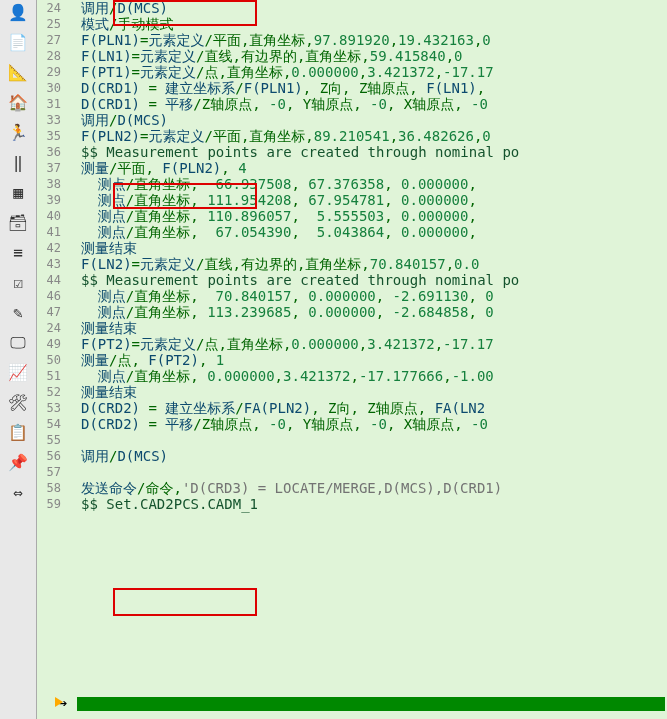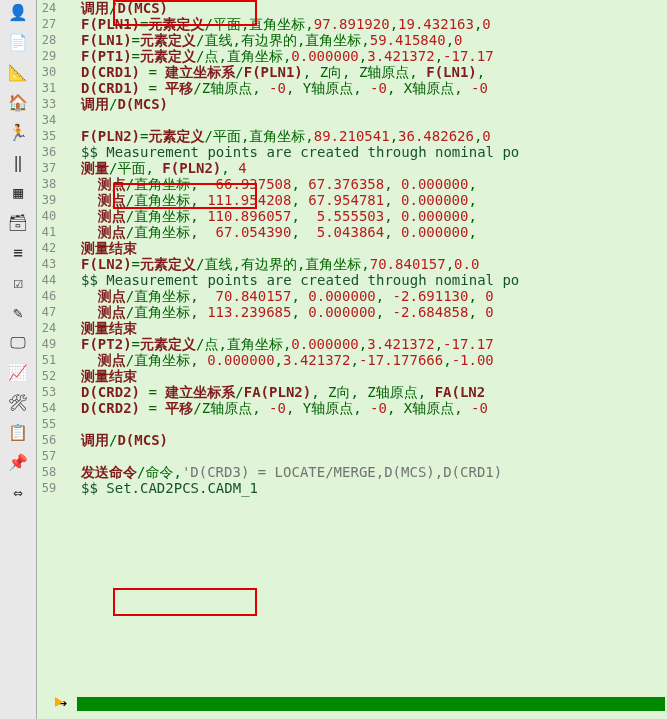--- a/index.html
+++ b/index.html
@@ -1,25 +1,25 @@
 <!DOCTYPE html>
 <html><head>
 <meta charset="utf-8">
 <style>
 html,body{margin:0;padding:0;font-family:"SimSun",monospace;font-size:14px;background:#fff}
 .container{display:flex;height:719px;width:667px}
 .toolbar{width:36px;background:#e8e8e8;border-right:1px solid #aaa;display:flex;flex-direction:column;align-items:center;padding-top:2px;gap:10px}
 .tool-icon{width:20px;height:20px;display:flex;align-items:center;justify-content:center;font-size:16px;cursor:pointer;color:#333}
 .editor{flex:1;background:#e0f4d8;overflow:hidden;position:relative}
 .line{display:flex;height:16px;line-height:16px;white-space:pre}
-.ln{width:24px;text-align:center;color:#888;font-size:12px;padding-right:4px;flex-shrink:0}
+.ln{width:24px;text-align:right;color:#888;font-size:12px;padding-right:4px;flex-shrink:0}
 .lm{width:16px;flex-shrink:0}
 .code{flex:1}
-.kw{color:#7f1d1d;font-weight:bold}
-.num{color:#b91c1c}
+.kw{color:#0c4a6e;font-weight:normal}
+.num{color:#15803d}
 .str{color:#737373}
 .txt{color:#006400}
 .comm{color:#14532d}
 .red-box{border:2px solid #dd0000;position:absolute;pointer-events:none}
 .bottom-bar{position:absolute;bottom:8px;left:40px;right:2px;height:14px;background:#008800}
 .arrow{position:absolute;bottom:8px;left:22px;color:#000;font-size:14px}
 .arrow::before{content:"";position:absolute;left:-4px;top:2px;width:0;height:0;border-left:8px solid #ffaa00;border-top:5px solid transparent;border-bottom:5px solid transparent}
 </style>
 </head>
 <body>
@@ -39,41 +39,42 @@
       <div class="tool-icon">✎</div>
       <div class="tool-icon">🖵</div>
       <div class="tool-icon">📈</div>
       <div class="tool-icon">🛠</div>
       <div class="tool-icon">📋</div>
       <div class="tool-icon">📌</div>
       <div class="tool-icon">⇔</div>
     </div>
  <div class="editor" id="editor">
       <div class="line"><span class="ln">24</span><span class="lm"></span><span class="code"><span class="kw">调用</span><span class="txt">/</span><span class="kw">D(MCS)</span></span></div>
+      <div class="line"><span class="ln">25</span><span class="lm"></span><span class="code"><span class="kw">模式</span><span class="txt">/</span><span class="txt">手动模式</span></span></div>
       <div class="line"><span class="ln">27</span><span class="lm"></span><span class="code"><span class="kw">F(PLN1)</span><span class="txt">=</span><span class="kw">元素定义</span><span class="txt">/</span><span class="txt">平面</span><span class="txt">,</span><span class="txt">直角坐标</span><span class="txt">,</span><span class="num">97.891920</span><span class="txt">,</span><span class="num">19.432163</span><span class="txt">,</span><span class="num">0</span></span></div>
       <div class="line"><span class="ln">28</span><span class="lm"></span><span class="code"><span class="kw">F(LN1)</span><span class="txt">=</span><span class="kw">元素定义</span><span class="txt">/</span><span class="txt">直线</span><span class="txt">,</span><span class="txt">有边界的</span><span class="txt">,</span><span class="txt">直角坐标</span><span class="txt">,</span><span class="num">59.415840</span><span class="txt">,</span><span class="num">0</span></span></div>
       <div class="line"><span class="ln">29</span><span class="lm"></span><span class="code"><span class="kw">F(PT1)</span><span class="txt">=</span><span class="kw">元素定义</span><span class="txt">/</span><span class="txt">点</span><span class="txt">,</span><span class="txt">直角坐标</span><span class="txt">,</span><span class="num">0.000000</span><span class="txt">,</span><span class="num">3.421372</span><span class="txt">,</span><span class="num">-17.17</span></span></div>
       <div class="line"><span class="ln">30</span><span class="lm"></span><span class="code"><span class="kw">D(CRD1)</span><span class="txt"> = </span><span class="kw">建立坐标系</span><span class="txt">/</span><span class="kw">F(PLN1)</span><span class="txt">, </span><span class="txt">Z向</span><span class="txt">, </span><span class="txt">Z轴原点</span><span class="txt">, </span><span class="kw">F(LN1)</span><span class="txt">,</span></span></div>
       <div class="line"><span class="ln">31</span><span class="lm"></span><span class="code"><span class="kw">D(CRD1)</span><span class="txt"> = </span><span class="kw">平移</span><span class="txt">/</span><span class="txt">Z轴原点</span><span class="txt">, </span><span class="num">-0</span><span class="txt">, </span><span class="txt">Y轴原点</span><span class="txt">, </span><span class="num">-0</span><span class="txt">, </span><span class="txt">X轴原点</span><span class="txt">, </span><span class="num">-0</span></span></div>
       <div class="line"><span class="ln">33</span><span class="lm"></span><span class="code"><span class="kw">调用</span><span class="txt">/</span><span class="kw">D(MCS)</span></span></div>
-      <div class="line"><span class="ln">34</span><span class="lm"></span><span class="code"></span></div>
       <div class="line"><span class="ln">35</span><span class="lm"></span><span class="code"><span class="kw">F(PLN2)</span><span class="txt">=</span><span class="kw">元素定义</span><span class="txt">/</span><span class="txt">平面</span><span class="txt">,</span><span class="txt">直角坐标</span><span class="txt">,</span><span class="num">89.210541</span><span class="txt">,</span><span class="num">36.482626</span><span class="txt">,</span><span class="num">0</span></span></div>
       <div class="line"><span class="ln">36</span><span class="lm"></span><span class="code"><span class="comm">$$ Measurement points are created through nominal po</span></span></div>
       <div class="line"><span class="ln">37</span><span class="lm"></span><span class="code"><span class="kw">测量</span><span class="txt">/</span><span class="txt">平面</span><span class="txt">, </span><span class="kw">F(PLN2)</span><span class="txt">, </span><span class="num">4</span></span></div>
       <div class="line"><span class="ln">38</span><span class="lm"></span><span class="code"><span class="txt">  </span><span class="kw">测点</span><span class="txt">/</span><span class="txt">直角坐标</span><span class="txt">,  </span><span class="num">66.937508</span><span class="txt">, </span><span class="num">67.376358</span><span class="txt">, </span><span class="num">0.000000</span><span class="txt">,</span></span></div>
       <div class="line"><span class="ln">39</span><span class="lm"></span><span class="code"><span class="txt">  </span><span class="kw">测点</span><span class="txt">/</span><span class="txt">直角坐标</span><span class="txt">, </span><span class="num">111.954208</span><span class="txt">, </span><span class="num">67.954781</span><span class="txt">, </span><span class="num">0.000000</span><span class="txt">,</span></span></div>
       <div class="line"><span class="ln">40</span><span class="lm"></span><span class="code"><span class="txt">  </span><span class="kw">测点</span><span class="txt">/</span><span class="txt">直角坐标</span><span class="txt">, </span><span class="num">110.896057</span><span class="txt">,  </span><span class="num">5.555503</span><span class="txt">, </span><span class="num">0.000000</span><span class="txt">,</span></span></div>
       <div class="line"><span class="ln">41</span><span class="lm"></span><span class="code"><span class="txt">  </span><span class="kw">测点</span><span class="txt">/</span><span class="txt">直角坐标</span><span class="txt">,  </span><span class="num">67.054390</span><span class="txt">,  </span><span class="num">5.043864</span><span class="txt">, </span><span class="num">0.000000</span><span class="txt">,</span></span></div>
       <div class="line"><span class="ln">42</span><span class="lm"></span><span class="code"><span class="kw">测量结束</span></span></div>
       <div class="line"><span class="ln">43</span><span class="lm"></span><span class="code"><span class="kw">F(LN2)</span><span class="txt">=</span><span class="kw">元素定义</span><span class="txt">/</span><span class="txt">直线</span><span class="txt">,</span><span class="txt">有边界的</span><span class="txt">,</span><span class="txt">直角坐标</span><span class="txt">,</span><span class="num">70.840157</span><span class="txt">,</span><span class="num">0.0</span></span></div>
       <div class="line"><span class="ln">44</span><span class="lm"></span><span class="code"><span class="comm">$$ Measurement points are created through nominal po</span></span></div>
       <div class="line"><span class="ln">46</span><span class="lm"></span><span class="code"><span class="txt">  </span><span class="kw">测点</span><span class="txt">/</span><span class="txt">直角坐标</span><span class="txt">,  </span><span class="num">70.840157</span><span class="txt">, </span><span class="num">0.000000</span><span class="txt">, </span><span class="num">-2.691130</span><span class="txt">, </span><span class="num">0</span></span></div>
       <div class="line"><span class="ln">47</span><span class="lm"></span><span class="code"><span class="txt">  </span><span class="kw">测点</span><span class="txt">/</span><span class="txt">直角坐标</span><span class="txt">, </span><span class="num">113.239685</span><span class="txt">, </span><span class="num">0.000000</span><span class="txt">, </span><span class="num">-2.684858</span><span class="txt">, </span><span class="num">0</span></span></div>
       <div class="line"><span class="ln">24</span><span class="lm"></span><span class="code"><span class="kw">测量结束</span></span></div>
       <div class="line"><span class="ln">49</span><span class="lm"></span><span class="code"><span class="kw">F(PT2)</span><span class="txt">=</span><span class="kw">元素定义</span><span class="txt">/</span><span class="txt">点</span><span class="txt">,</span><span class="txt">直角坐标</span><span class="txt">,</span><span class="num">0.000000</span><span class="txt">,</span><span class="num">3.421372</span><span class="txt">,</span><span class="num">-17.17</span></span></div>
+      <div class="line"><span class="ln">50</span><span class="lm"></span><span class="code"><span class="kw">测量</span><span class="txt">/</span><span class="txt">点</span><span class="txt">, </span><span class="kw">F(PT2)</span><span class="txt">, </span><span class="num">1</span></span></div>
       <div class="line"><span class="ln">51</span><span class="lm"></span><span class="code"><span class="txt">  </span><span class="kw">测点</span><span class="txt">/</span><span class="txt">直角坐标</span><span class="txt">, </span><span class="num">0.000000</span><span class="txt">,</span><span class="num">3.421372</span><span class="txt">,</span><span class="num">-17.177666</span><span class="txt">,</span><span class="num">-1.00</span></span></div>
       <div class="line"><span class="ln">52</span><span class="lm"></span><span class="code"><span class="kw">测量结束</span></span></div>
       <div class="line"><span class="ln">53</span><span class="lm"></span><span class="code"><span class="kw">D(CRD2)</span><span class="txt"> = </span><span class="kw">建立坐标系</span><span class="txt">/</span><span class="kw">FA(PLN2)</span><span class="txt">, </span><span class="txt">Z向</span><span class="txt">, </span><span class="txt">Z轴原点</span><span class="txt">, </span><span class="kw">FA(LN2</span></span></div>
       <div class="line"><span class="ln">54</span><span class="lm"></span><span class="code"><span class="kw">D(CRD2)</span><span class="txt"> = </span><span class="kw">平移</span><span class="txt">/</span><span class="txt">Z轴原点</span><span class="txt">, </span><span class="num">-0</span><span class="txt">, </span><span class="txt">Y轴原点</span><span class="txt">, </span><span class="num">-0</span><span class="txt">, </span><span class="txt">X轴原点</span><span class="txt">, </span><span class="num">-0</span></span></div>
       <div class="line"><span class="ln">55</span><span class="lm"></span><span class="code"></span></div>
       <div class="line"><span class="ln">56</span><span class="lm"></span><span class="code"><span class="kw">调用</span><span class="txt">/</span><span class="kw">D(MCS)</span></span></div>
       <div class="line"><span class="ln">57</span><span class="lm"></span><span class="code"></span></div>
       <div class="line"><span class="ln">58</span><span class="lm"></span><span class="code"><span class="kw">发送命令</span><span class="txt">/</span><span class="txt">命令</span><span class="txt">,</span><span class="str">'D(CRD3) = LOCATE/MERGE,D(MCS),D(CRD1)</span></span></div>
       <div class="line"><span class="ln">59</span><span class="lm"></span><span class="code"><span class="comm">$$ Set.CAD2PCS.CADM_1</span></span></div>
   <div class="bottom-bar"></div>

